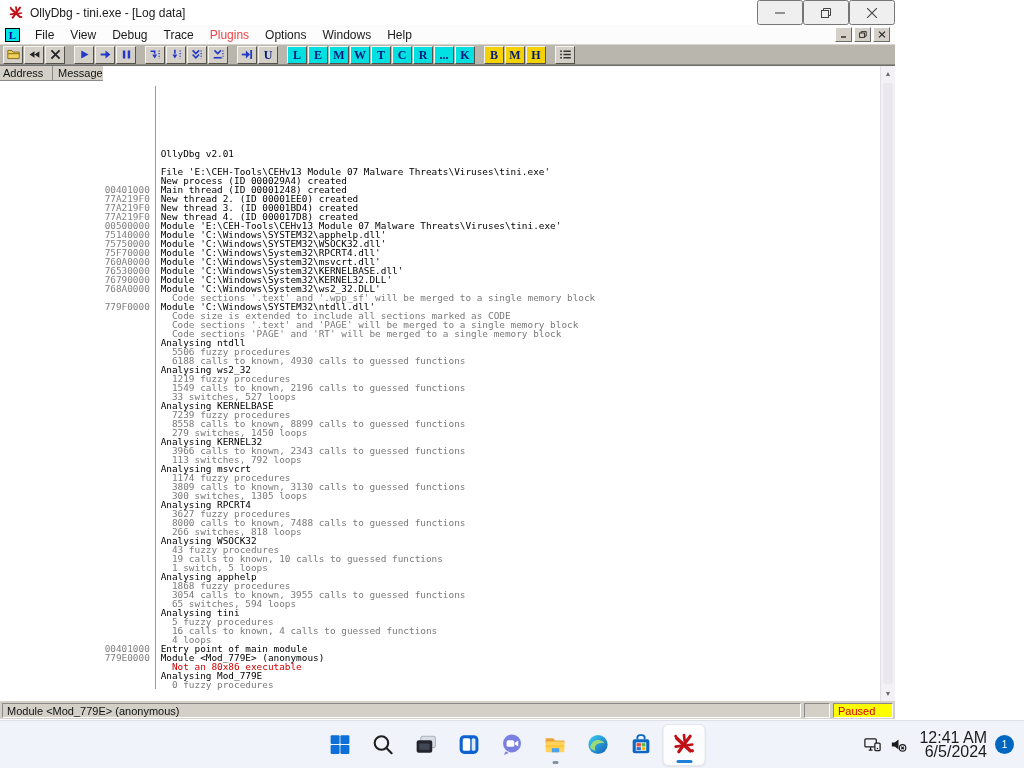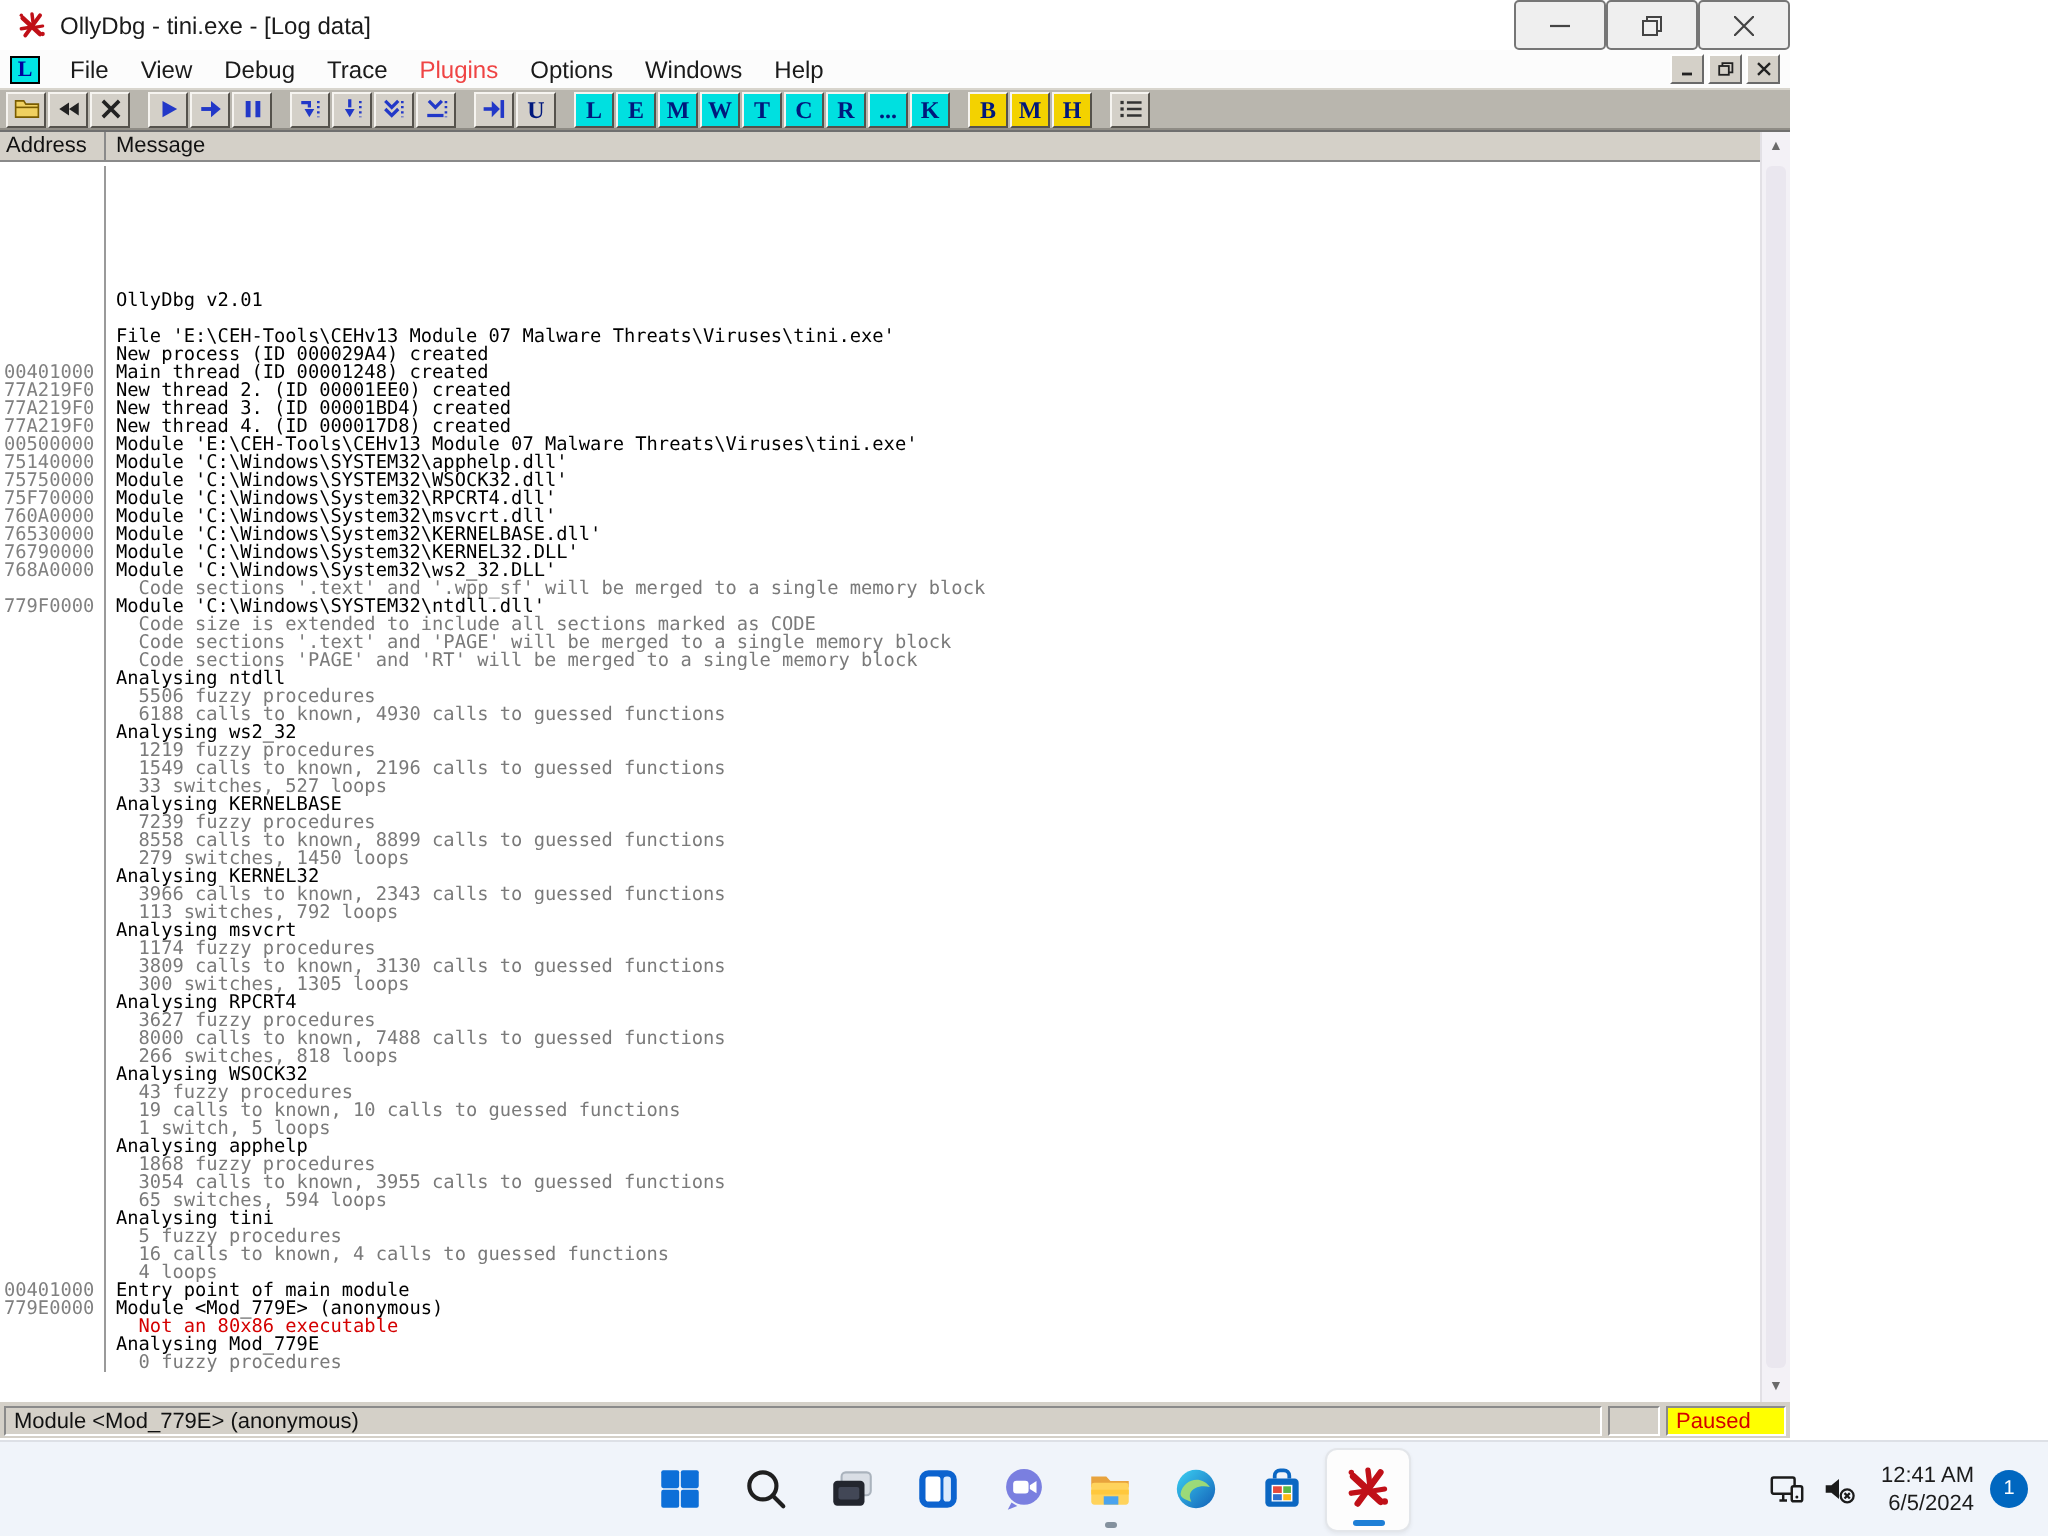--- a/index.html
+++ b/index.html
@@ -33,27 +33,27 @@
     border-color:#f6f4f0 #55524c #55524c #f6f4f0;display:flex;align-items:center;justify-content:center;padding:0;}
   .tbtn svg{width:13px;height:13px;}
   .tb-letter{font-family:"Liberation Serif",serif;font-weight:bold;font-size:12px;color:#00187c;line-height:1;}
   .bg-cyan{background:#00e0e0;}
   .bg-yellow{background:#f3d200;}
   .bg-gray{background:#d4d0c8;}
   .tb-gap{width:8px;flex:none;}
 
   
   .main{display:flex;height:636px;border-top:1px solid #6f6f6f;}
-  .main-left{flex:1;display:flex;flex-direction:column;min-width:0;}
+  .main-left{flex:1;display:flex;flex-direction:row;min-width:0;}
   .colheader{height:15px;background:#d4d0c8;border-bottom:1px solid #8a8a8a;display:flex;
     font-size:11px;color:#111;flex:none;}
   .addr-h{width:53px;flex:none;padding-left:3px;border-right:1px solid #8a8a8a;display:flex;align-items:center;}
   .msg-h{padding-left:5px;display:flex;align-items:center;}
 
-  .logbody{flex:1;background:#fff;overflow:hidden;padding-top:2px;
+  .logbody{flex:1;background:#fff;overflow:hidden;padding-top:20px;
     font-family:"DejaVu Sans Mono",monospace;font-size:9.4px;line-height:9px;}
   .log-row{display:flex;height:9px;}
   .log-addr{width:53px;flex:none;color:#808080;padding-left:2px;border-right:1px solid #9a9a9a;white-space:pre;}
   .log-msg{padding-left:5px;white-space:pre;}
   .c-black{color:#000;}
   .c-gray{color:#7a7a7a;}
   .c-red{color:#d40000;}
 
   .scrollbar{width:15px;flex:none;background:#f3f1f6;border-left:1px solid #e2e0e5;
     display:flex;flex-direction:column;}
@@ -79,21 +79,21 @@
   .task-btn{width:43px;height:42px;border-radius:6px;display:flex;align-items:center;
     justify-content:center;position:relative;background:transparent;border:none;padding:0;}
   .task-btn svg{width:25px;height:25px;}
   .task-btn.active{background:#fdfdfd;border:1px solid #e3e6ea;box-shadow:0 1px 2px rgba(0,0,0,.06);}
   .run-indicator{position:absolute;bottom:2px;left:50%;transform:translateX(-50%);
     height:3px;width:6px;border-radius:2px;background:#84919e;}
   .task-btn.active .run-indicator{width:16px;background:#1e7fd6;}
   .tray{position:absolute;right:6px;top:0;height:100%;display:flex;align-items:center;}
   .tray-icon{width:26px;height:26px;display:flex;align-items:center;justify-content:center;background:none;border:none;padding:0;}
   .tray-icon svg{width:19px;height:19px;}
-  .clock{font-size:11px;line-height:14px;text-align:right;color:#1b1b1b;margin:0 8px 0 8px;background:none;border:none;padding:0;}
+  .clock{font-size:16px;line-height:14px;text-align:right;color:#1b1b1b;margin:0 8px 0 8px;background:none;border:none;padding:0;}
   .badge{width:19px;height:19px;border-radius:50%;background:#0067c0;color:#fff;font-size:10px;
     display:flex;align-items:center;justify-content:center;margin-right:4px;border:none;padding:0;}
 </style>
 </head>
 <body>
 
 <div id="app">
 
   <div class="titlebar">
     <span class="app-ic">

